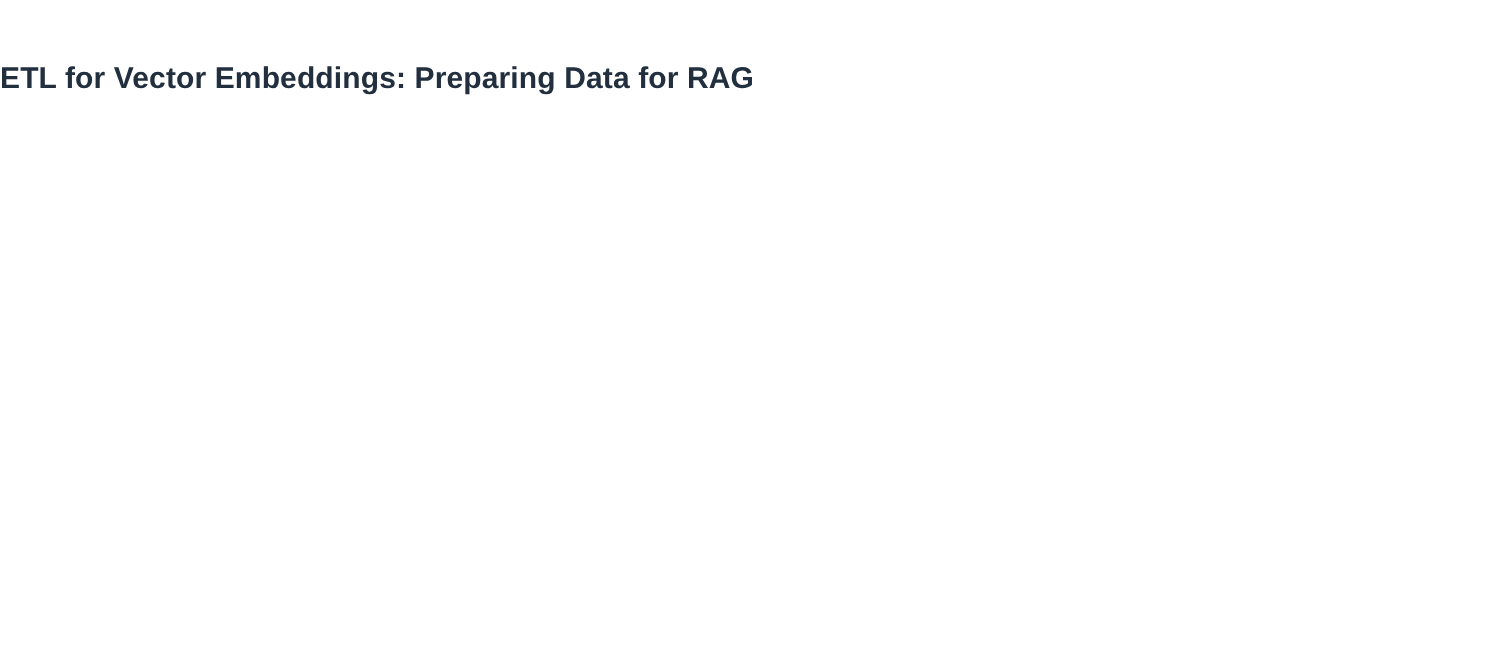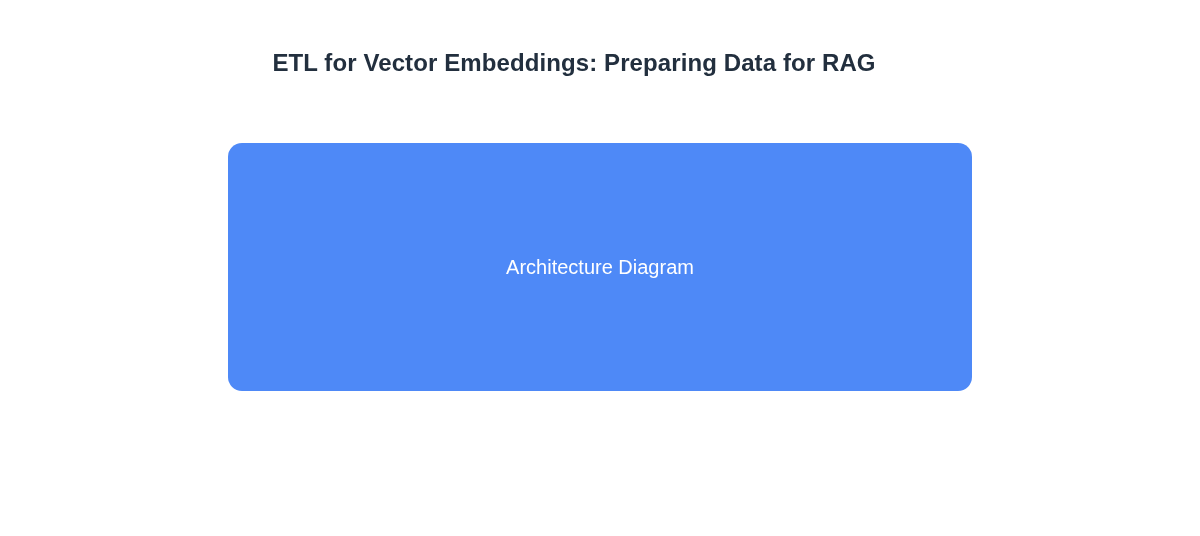--- a/index.html
+++ b/index.html
@@ -17,21 +17,20 @@
     position: relative;
     width: 1200px;
     height: 536px;
     background: #ffffff;
   }
   .page-title {
     position: absolute;
     top: 31px;
     left: 0;
     width: 1148px;
-    text-align: center;
     font-family: "Liberation Sans", sans-serif;
     font-size: 24px;
     font-weight: bold;
     color: #222f3e;
     letter-spacing: 0.1px;
     line-height: 32px;
     white-space: nowrap;
   }
   .diagram-placeholder {
     position: absolute;
@@ -56,17 +55,14 @@
     white-space: nowrap;
   }
 </style>
 </head>
 <body>
 
 <div class="page">
 
   <h1 class="page-title">ETL for Vector Embeddings: Preparing Data for RAG</h1>
 
-  <div class="diagram-placeholder">
-    <span class="diagram-placeholder-label">Architecture Diagram</span>
-  </div>
 
 </div>
 
 </body></html>

